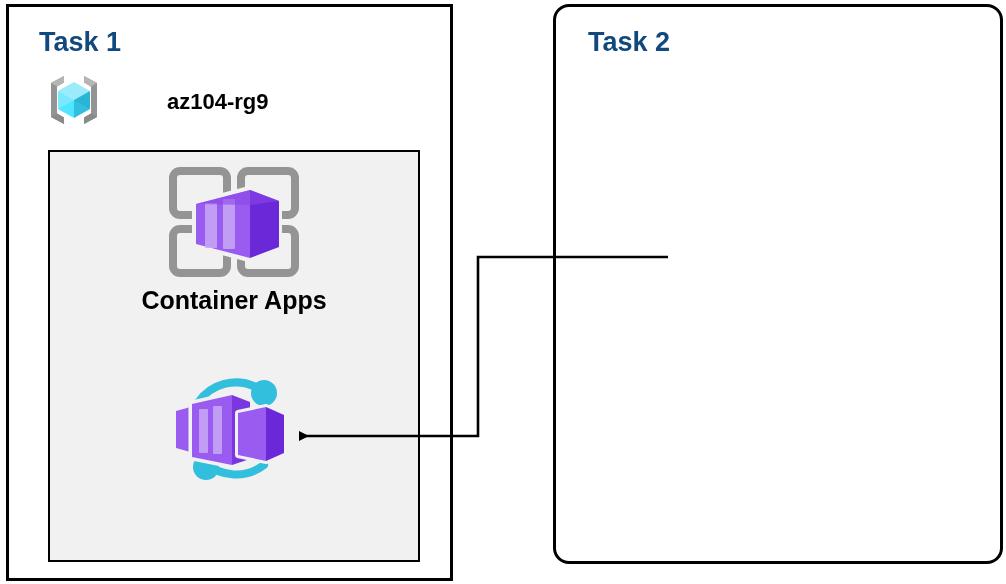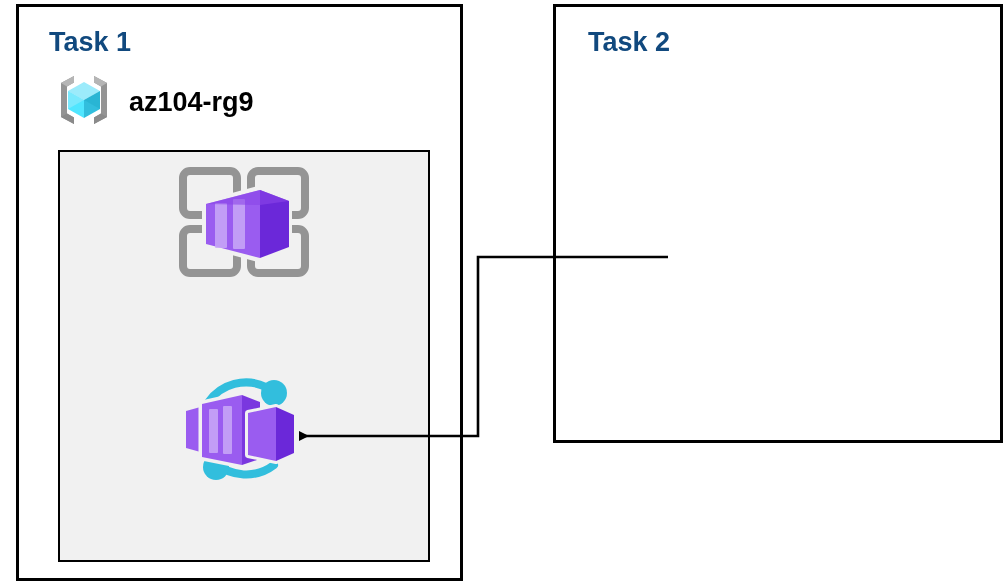--- a/index.html
+++ b/index.html
@@ -19,22 +19,22 @@
     overflow: hidden;
   }
 
   
   .task-panel {
     position: absolute;
     background: #ffffff;
     border: 3px solid #000000;
     box-sizing: border-box;
   }
-  #task1-panel { left: 16px;   top: 4px; width: 447px; height: 577px; }
-  #task2-panel { left: 553px; top: 4px; width: 450px; height: 439px; }
+  #task1-panel { left: 6px;   top: 4px; width: 447px; height: 577px; }
+  #task2-panel { left: 553px; top: 4px; width: 450px; height: 560px; border-radius: 16px; }
 
   .task-title {
     position: absolute;
     font-size: 27px;
     font-weight: bold;
     color: #11497e;
     letter-spacing: 0px;
     white-space: nowrap;
   }
   #task1-title { left: 30px; top: 20px; }
@@ -43,24 +43,25 @@
   
   #rg-row {
     position: absolute;
     left: 34px;
     top: 62px;
     display: flex;
     align-items: center;
     gap: 14px;
   }
   #rg-name {
-    font-size: 27px;
+    font-size: 22px;
     font-weight: bold;
     color: #000000;
     white-space: nowrap;
+    margin-left: 48px;
   }
 
   
   .inner-box {
     position: absolute;
     background: #f1f1f1;
     border: 2px solid #000000;
     box-sizing: border-box;
   }
   #task1-inner { left: 39px;  top: 143px; width: 372px; height: 412px; }
@@ -158,20 +159,21 @@
                 <rect x="64" y="36" width="12" height="50" rx="1" fill="#c9a8f7" opacity="0.85"></rect>
 
                 <path d="M91 27 L120 38 L120 84 L91 95 Z" fill="#6b28d9"></path>
 
                 <path d="M37 41 L91 27 L120 38 L91 42 Z" fill="#8a44e8" opacity="0.6"></path>
               </g>
             </svg>
           </span>
         </div>
         <div class="res-label">
+          <div>Container Apps</div>
         </div>
       </div>
 
       <div id="res-ca" class="resource">
         <div class="res-icon-wrap">
           <span>
             <svg width="160" height="118" viewBox="0 0 160 118" aria-hidden="true">
 
               <path d="M102 16 A46 46 0 1 0 110 94" fill="none" stroke="#32bedd" stroke-width="8" stroke-linecap="round"></path>
               <circle cx="110" cy="22" r="13" fill="#32bedd"></circle>

